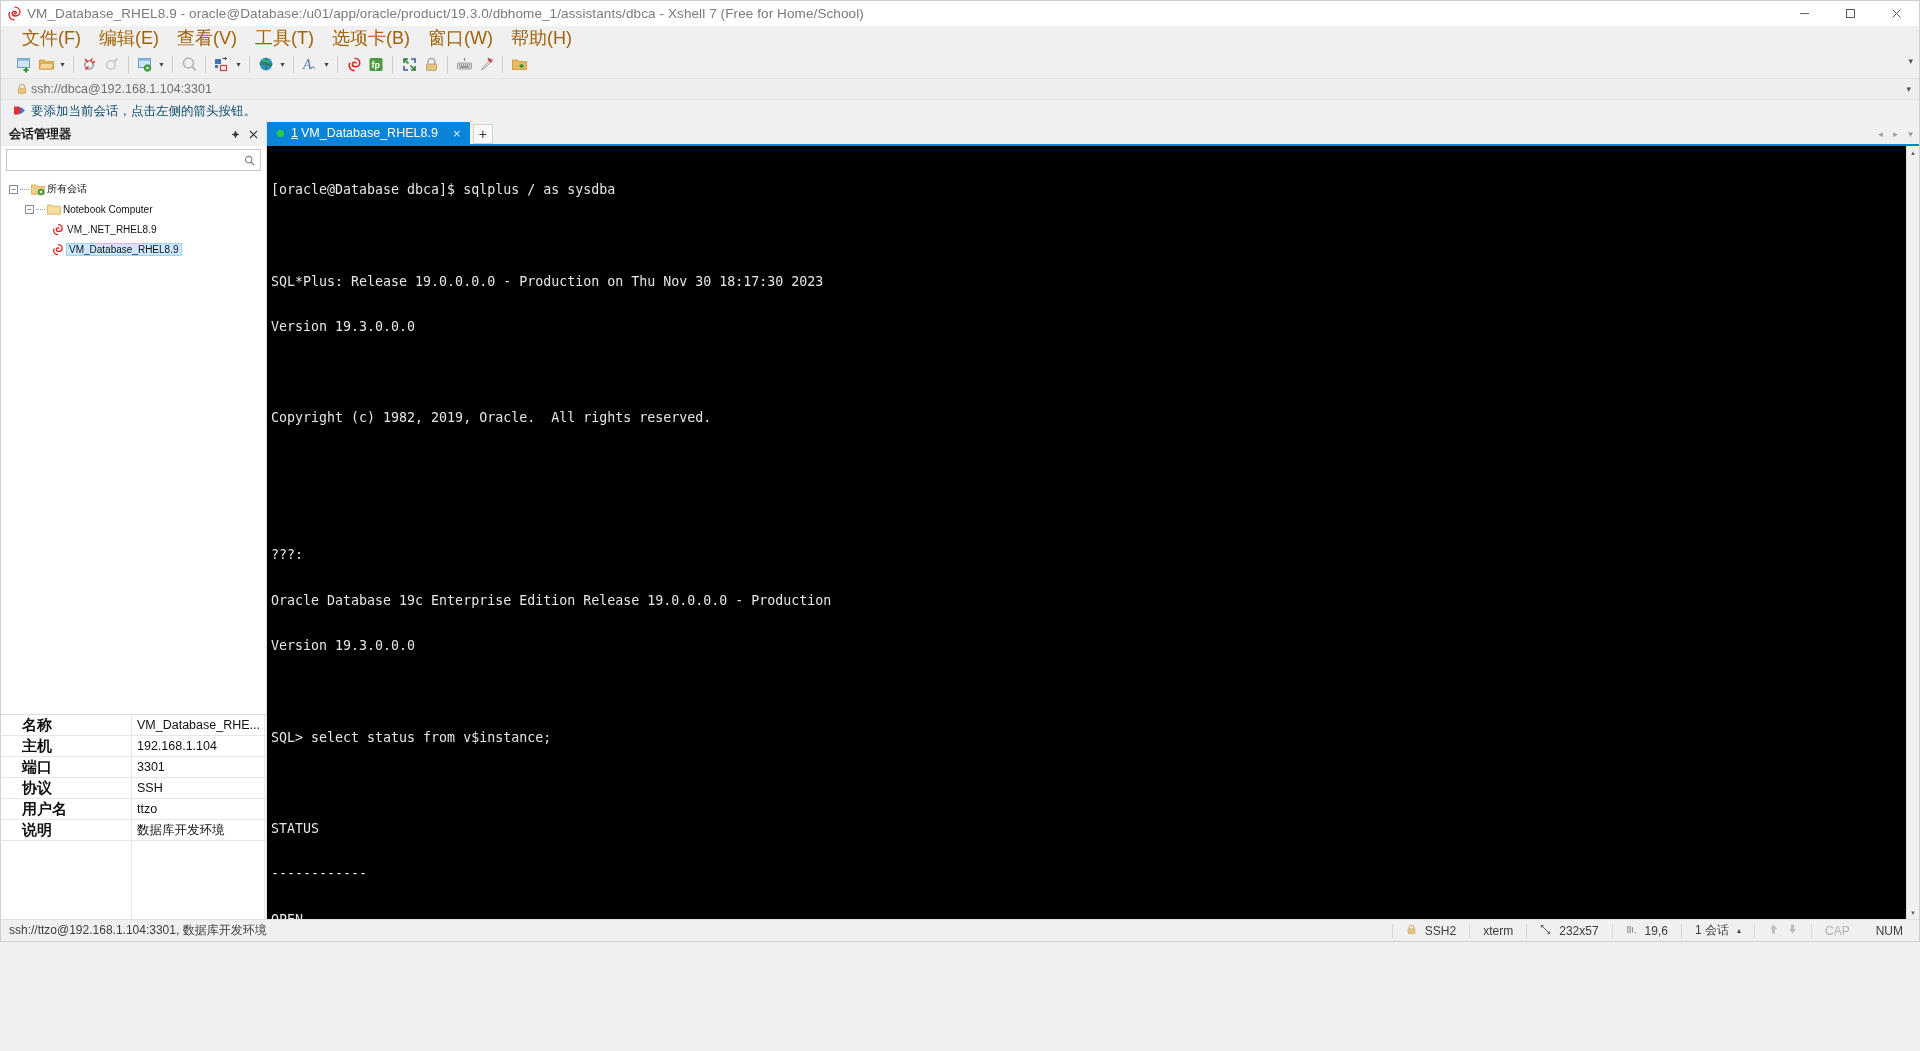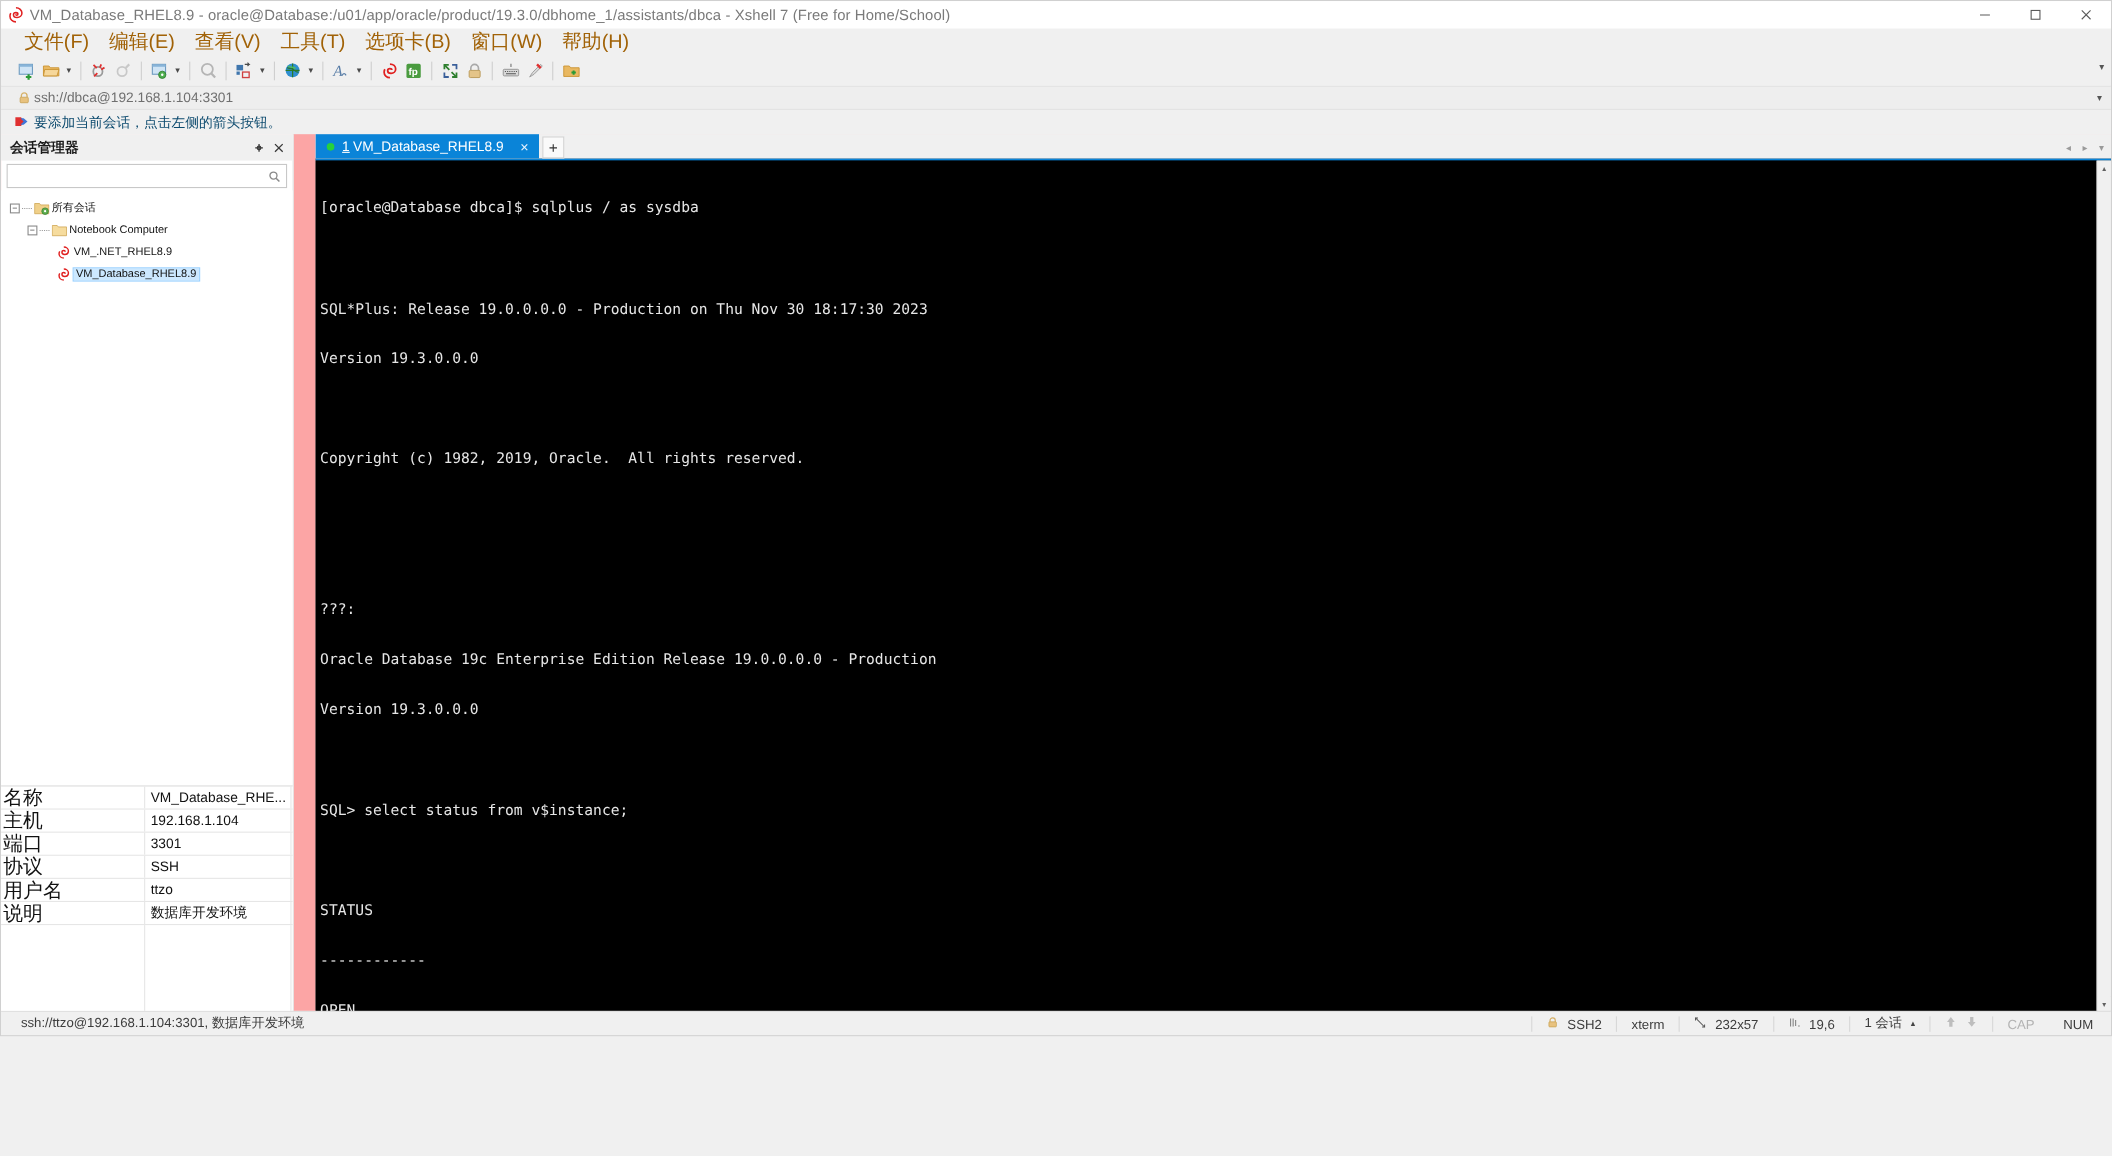--- a/index.html
+++ b/index.html
@@ -103,22 +103,21 @@
     background: #f0f0f0;
     display: flex; align-items: center;
     padding-left: 12px;
   }
   .hint-icon { width: 18px; display: flex; align-items: center; }
   .hint-text { font-size: 12.5px; color: #0c4a6e; }
 
   
   .body {
     flex: 1; display: flex; min-height: 0;
-    background: #fca5a5;
-    gap: 20px;
+    background: #14b8a6;
   }
 
   
   .sidebar {
     width: 266px; min-width: 266px;
     display: flex; flex-direction: column;
     background: #ffffff;
     border-right: 1px solid #dedede;
   }
   .sidebar-header {
@@ -173,22 +172,22 @@
   .props {
     height: 205px; min-height: 205px;
     border-top: 1px solid #dcdcdc;
     background: #fff;
     display: flex; flex-direction: column;
   }
   .prop-row { display: flex; height: 21px; border-bottom: 1px solid #e6e6e6; }
   .prop-key {
     width: 131px; min-width: 131px;
     border-right: 1px solid #e6e6e6;
-    font-size: 18px; color: #111;
-    display: flex; align-items: center; padding-left: 2px;
+    font-size: 15px; color: #111;
+    display: flex; align-items: center; padding-left: 21px; font-weight: bold;
   }
   .prop-val {
     width: 133px; min-width: 133px;
     border-right: 1px solid #e6e6e6;
     font-size: 12.5px; color: #111;
     display: flex; align-items: center; padding-left: 5px;
     overflow: hidden; white-space: nowrap;
   }
   .prop-filler { flex: 1; }
   .props-tail { flex: 1; display: flex; }
@@ -266,21 +265,21 @@
   .sb-track { flex: 1; background: #f0f0f0; }
 
   
   .statusbar {
     height: 22px; min-height: 22px;
     background: #f0f0f0;
     display: flex; align-items: center;
     border-top: 1px solid #e0e0e0;
     font-size: 12px; color: #3c3c3c;
   }
-  .status-left { padding-left: 8px; white-space: nowrap; margin-left: 10px; }
+  .status-left { padding-left: 8px; white-space: nowrap; }
   .status-spacer { flex: 1; }
   .status-cell {
     display: flex; align-items: center; gap: 8px;
     padding: 0 13px; white-space: nowrap;
   }
   .status-cell.dim { color: #b3b3b3; }
   .status-sep { width: 1px; height: 14px; background: #d8d8d8; }
 </style>
 </head>
 <body>

